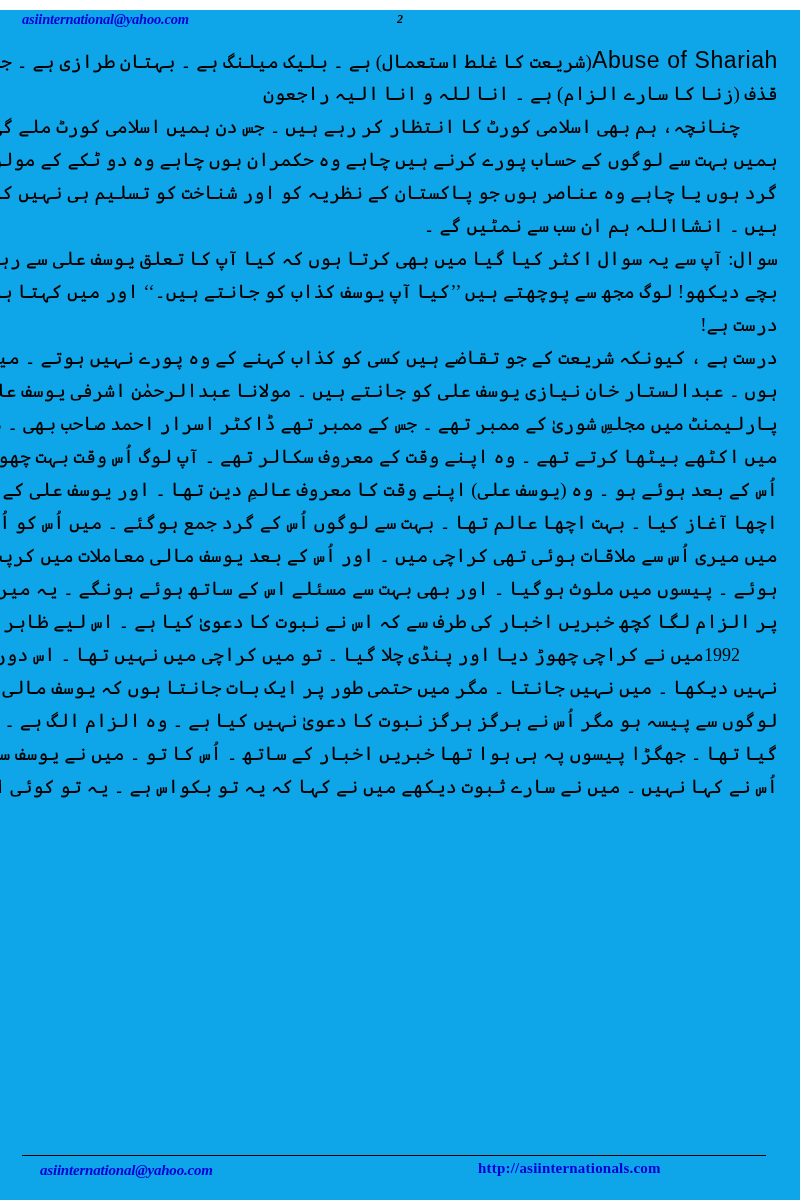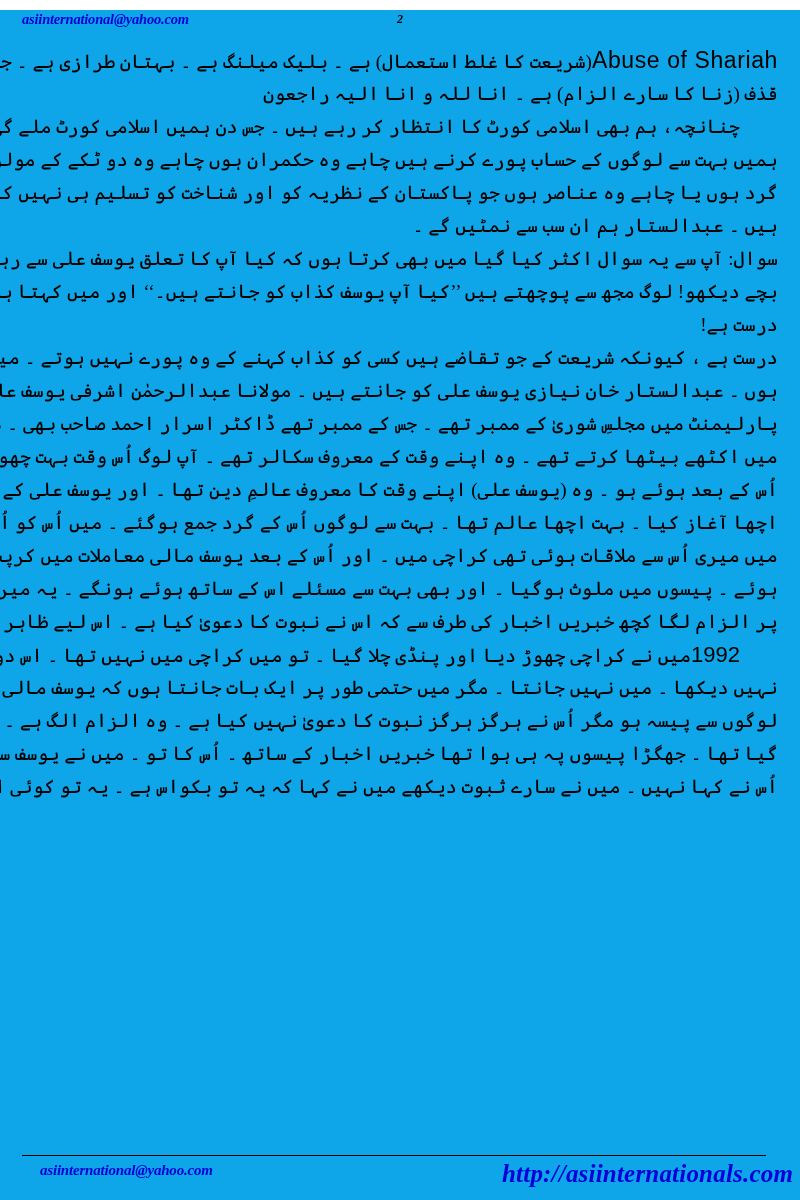--- a/index.html
+++ b/index.html
@@ -92,22 +92,22 @@
     direction: ltr;
     unicode-bidi: embed;
     font-family: "Liberation Sans", "DejaVu Sans", sans-serif;
     font-size: 23px;
     letter-spacing: 0.6px;
   }
 
   .num {
     direction: ltr;
     unicode-bidi: embed;
-    font-family: Liberation Sans, sans-serif;
-    font-size: 22px;
+    font-family: Liberation Serif, serif;
+    font-size: 18px;
   }
 
   
   .page-footer {
     position: absolute;
     left: 22px;
     bottom: 22px;
     width: 756px;
     direction: ltr;
   }
@@ -134,26 +134,25 @@
     font-style: italic;
     font-weight: bold;
     font-size: 15px;
     color: #0000d8;
     letter-spacing: -0.2px;
     white-space: nowrap;
   }
 
   .footer-url {
     position: absolute;
-    left: 480px;
+    left: 456px;
     top: -2px;
     font-family: "Liberation Serif", "DejaVu Serif", serif;
-    font-style: italic;
-    font-weight: bold;
-    font-size: 25px;
+    font-weight: bold;
+    font-size: 15px;
     color: #0000d8;
     letter-spacing: 0.2px;
     white-space: nowrap;
   }
 </style>
 </head>
 <body>
 
 <div class="page">
 
@@ -167,21 +166,21 @@
     <div class="line"><span class="latin-title">Abuse  of  Shariah</span><span>(شریعت کا غلط استعمال) ہے ۔ بلیک میلنگ ہے ۔ بہتان طرازی ہے ۔ جھوٹے الزامات ہیں،</span></div>
 
     <div class="line right"><span>قذف (زنا کا سارے الزام) ہے ۔ انا للہ و انا الیہ راجعون</span></div>
 
     <div class="line indent"><span>چنانچہ، ہم بھی اسلامی کورٹ کا انتظار کر رہے ہیں ۔ جس دن ہمیں اسلامی کورٹ ملے گی خلافت راشدہ کا سسٹم قائم ہوگا تو</span></div>
 
     <div class="line"><span>ہمیں بہت سے لوگوں کے حساب پورے کرنے ہیں چاہے وہ حکمران ہوں چاہے وہ دو ٹکے کے مولوی ہوں ۔ چاہے وہ دہشت</span></div>
 
     <div class="line"><span>گرد ہوں یا چاہے وہ عناصر ہوں جو پاکستان کے نظریہ کو اور شناخت کو تسلیم ہی نہیں کرتے ۔ جو اُمتِ رسول ﷺ کے غدار</span></div>
 
-    <div class="line right"><span>ہیں ۔ عبدالستار ہم ان سب سے نمٹیں گے ۔</span></div>
+    <div class="line right"><span>ہیں ۔ انشااللہ ہم ان سب سے نمٹیں گے ۔</span></div>
 
     <div class="line"><span>سوال:  آپ سے یہ سوال اکثر کیا گیا میں بھی کرتا ہوں کہ کیا آپ کا تعلق یوسف علی سے رہا ہے؟</span></div>
 
 
     <div class="line"><span>بچے دیکھو!   لوگ مجھ سے پوچھتے ہیں  ’’کیا آپ یوسف کذاب کو جانتے ہیں۔‘‘ اور میں کہتا ہوں کہ نہیں، میں کسی</span></div>
 
 
     <div class="line right"><span>درست ہے!</span></div>
 
     <div class="line"><span>درست ہے ،   کیونکہ شریعت کے جو تقاضے ہیں کسی کو کذاب کہنے کے وہ پورے نہیں ہوتے ۔ میں یوسف علی کو جانتا</span></div>

